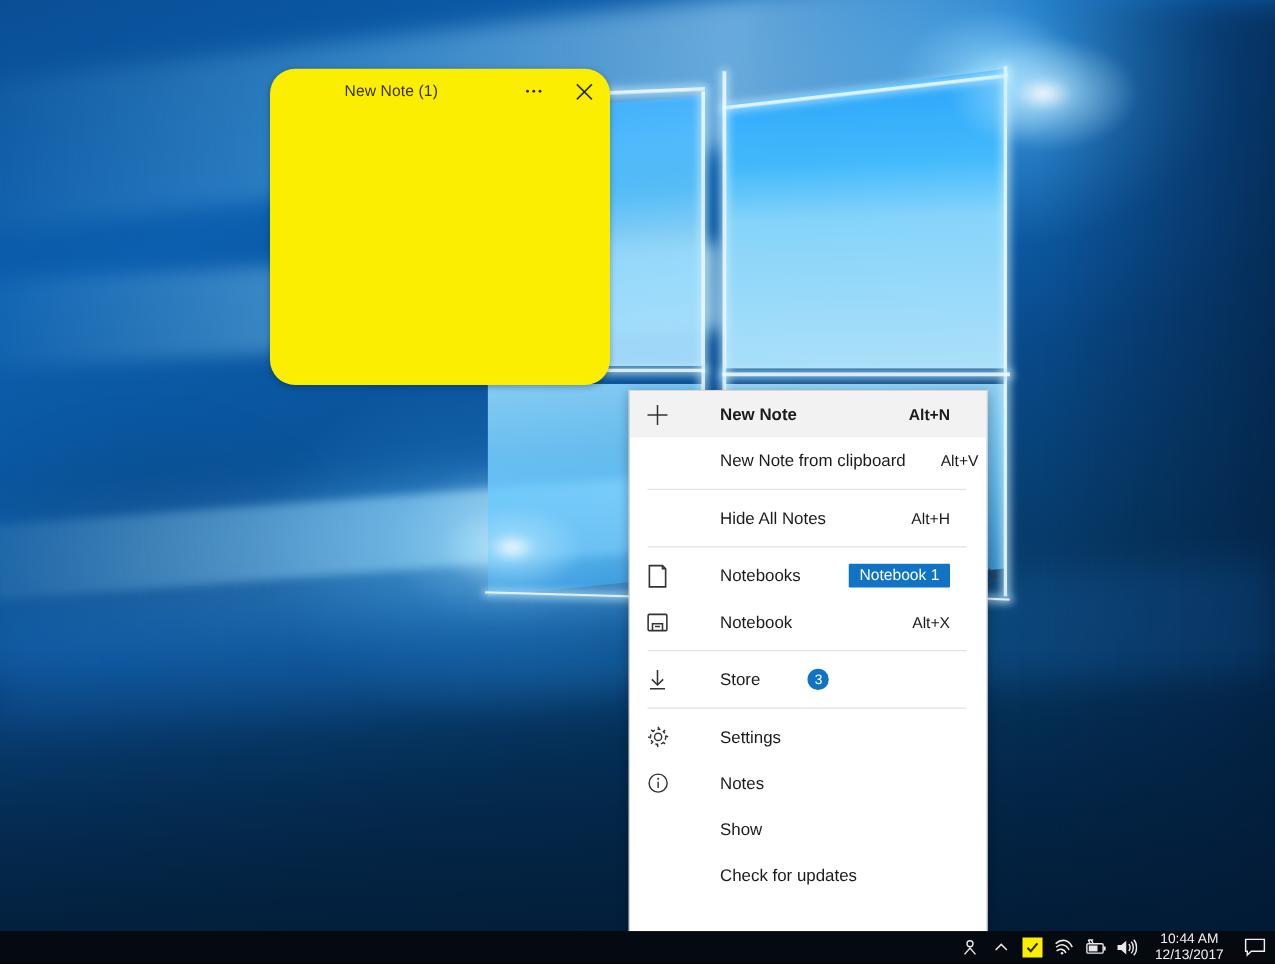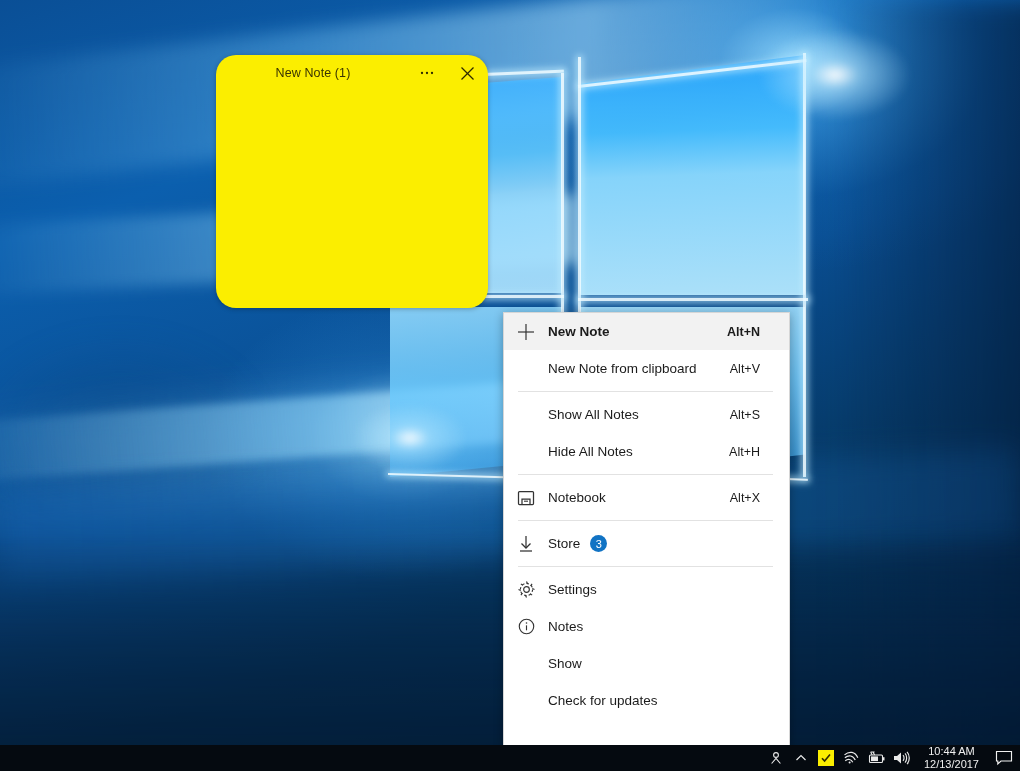--- a/index.html
+++ b/index.html
@@ -96,21 +96,21 @@
   
   #menu{
     position:absolute;left:503px;top:312px;width:285px;height:433px;
     background:#ffffff;border:1px solid #d6d6d6;
     box-shadow:0 2px 9px rgba(0,0,0,0.30);
     font-size:13.5px;color:#1b1b1b;
   }
   .mrow{
     position:relative;display:flex;align-items:center;height:32px;cursor:default;
   }
-  .mrow.tall{height:37px;}
+  .mrow.tall{height:37px;gap:28px;}
   .mrow.hl{background:#f2f2f2;}
   .micon{
     width:44px;min-width:44px;display:flex;align-items:center;justify-content:center;
     color:#2b2b2b;
   }
   .mlabel{flex:1;white-space:nowrap;}
   .mlabel.bold{font-weight:bold;}
   .maccel{margin-left:auto;padding-right:29px;color:#1b1b1b;font-size:12.5px;white-space:nowrap;}
   .maccel.bold{font-weight:bold;}
   .msep{height:1px;background:#e2e2e2;margin:4px 16px 4px 14px;}
@@ -225,34 +225,44 @@
     </div>
 
     <div class="mrow tall">
       <span class="micon"></span>
       <span class="mlabel">New Note from clipboard</span>
       <span class="maccel">Alt+V</span>
     </div>
 
     <div class="msep"></div>
 
-    <div class="mrow tall">
-      <span class="micon"></span>
-      <span class="mlabel">Show All Notes</span>
-      <span class="maccel">Alt+S</span>
-    </div>
 
     <div class="mrow tall">
       <span class="micon"></span>
       <span class="mlabel">Hide All Notes</span>
       <span class="maccel">Alt+H</span>
     </div>
 
     <div class="msep"></div>
 
+    <div class="mrow tall">
+      <span class="micon">
+        <svg width="18" height="20" viewBox="0 0 18 20" aria-hidden="true">
+          <path d="M2.5 1.5 H13 L15.5 4 V18.5 H2.5 Z" fill="none" stroke="#333" stroke-width="1.3"></path>
+          <path d="M13 1.5 V4 H15.5" fill="none" stroke="#333" stroke-width="1.3"></path>
+        </svg>
+      </span>
+      <span class="mlabel" style="flex:0 0 auto;">Notebooks</span>
+      <span class="badgeNb">Notebook 1</span>
+      <span class="chev">
+        <svg width="12" height="16" viewBox="0 0 12 16" aria-hidden="true">
+          <polyline points="3,2 9,8 3,14" fill="none" stroke="#3b3b3b" stroke-width="1.3"></polyline>
+        </svg>
+      </span>
+    </div>
 
     <div class="mrow tall">
       <span class="micon">
         <svg width="20" height="18" viewBox="0 0 20 18" aria-hidden="true">
           <rect x="2.5" y="2.5" width="15" height="13" rx="1" fill="none" stroke="#333" stroke-width="1.25"></rect>
           <path d="M6 15.5 V10 H14 V15.5" fill="none" stroke="#333" stroke-width="1.25"></path>
           <line x1="8" y1="12.2" x2="12" y2="12.2" stroke="#333" stroke-width="1.1"></line>
         </svg>
       </span>
       <span class="mlabel">Notebook</span>

